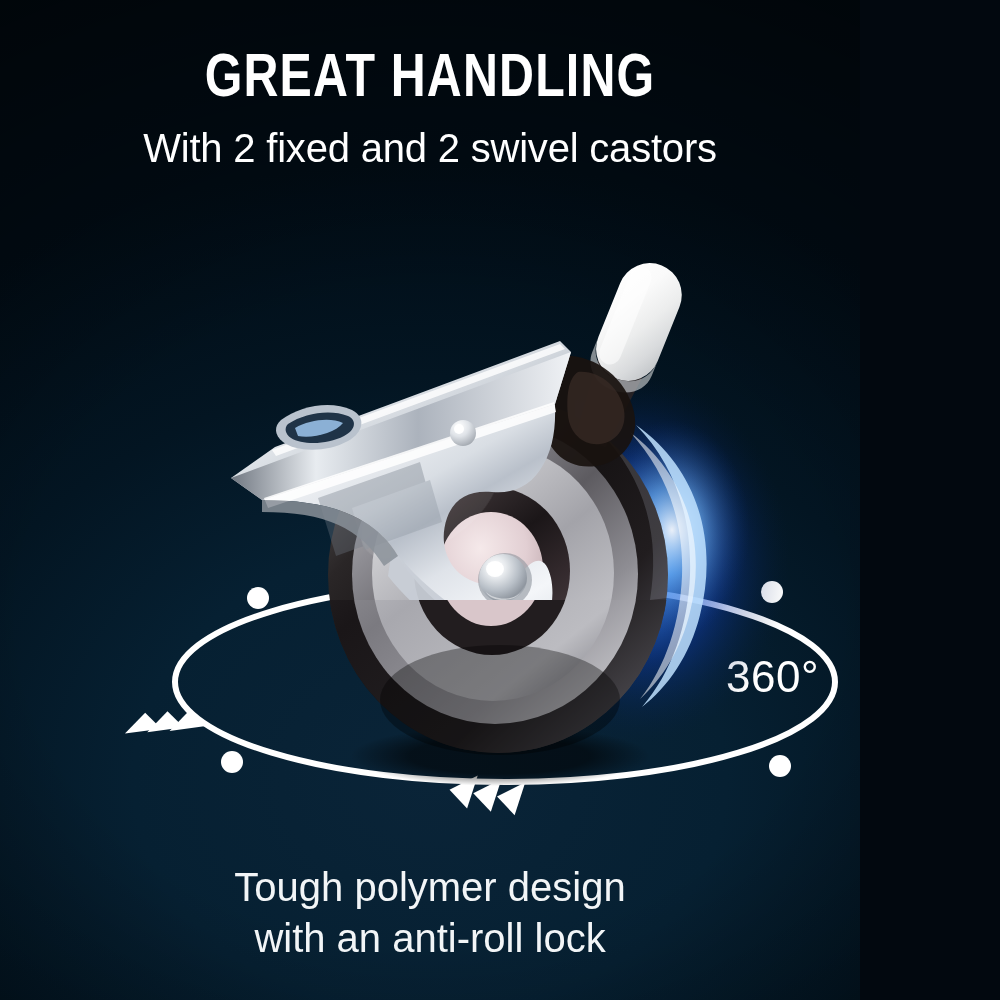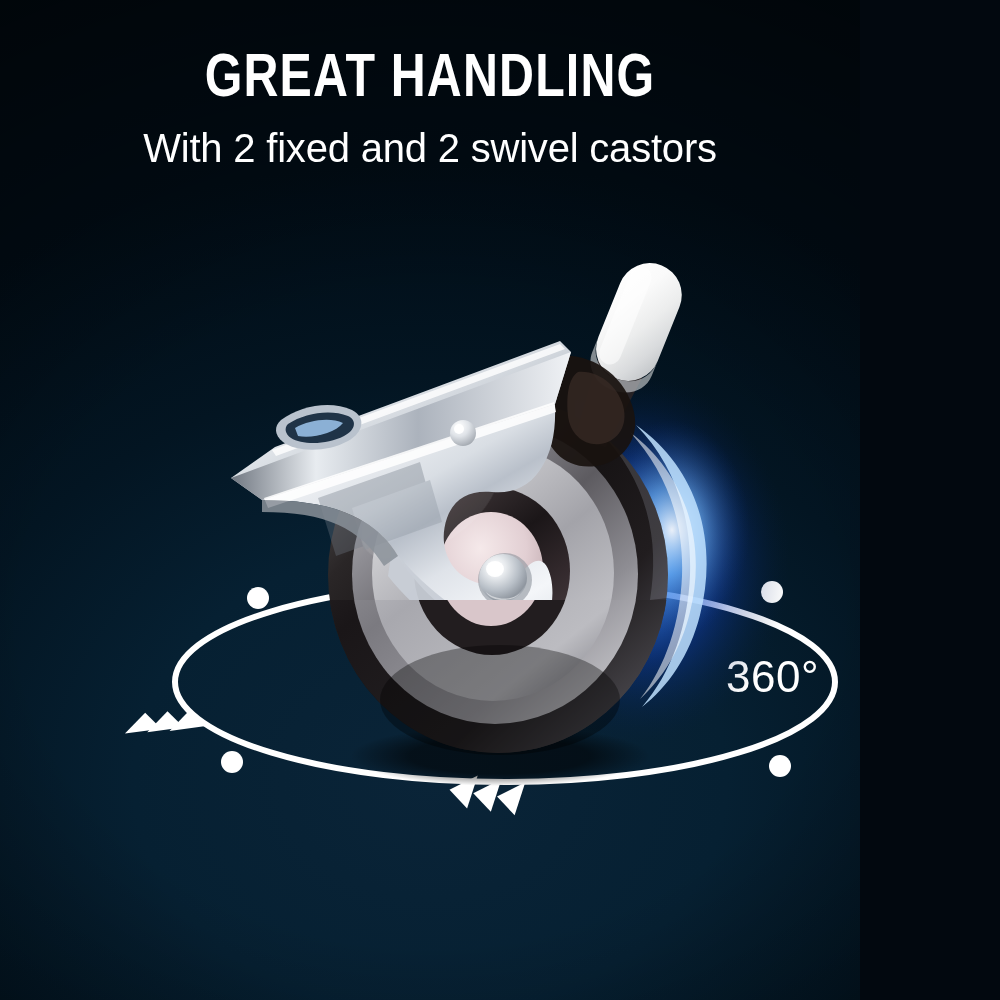--- a/index.html
+++ b/index.html
@@ -353,14 +353,18 @@
   </div>
 
   <div id="vignette"></div>
 
   <div class="headline">GREAT HANDLING</div>
 
   <div class="subhead">With 2 fixed and 2 swivel castors</div>
 
   <div class="degree-label">360°</div>
 
+  <div class="caption">
+    <span>Tough polymer design</span>
+    <span>with an anti-roll lock</span>
+  </div>
 
 </div>
 
 </body></html>

